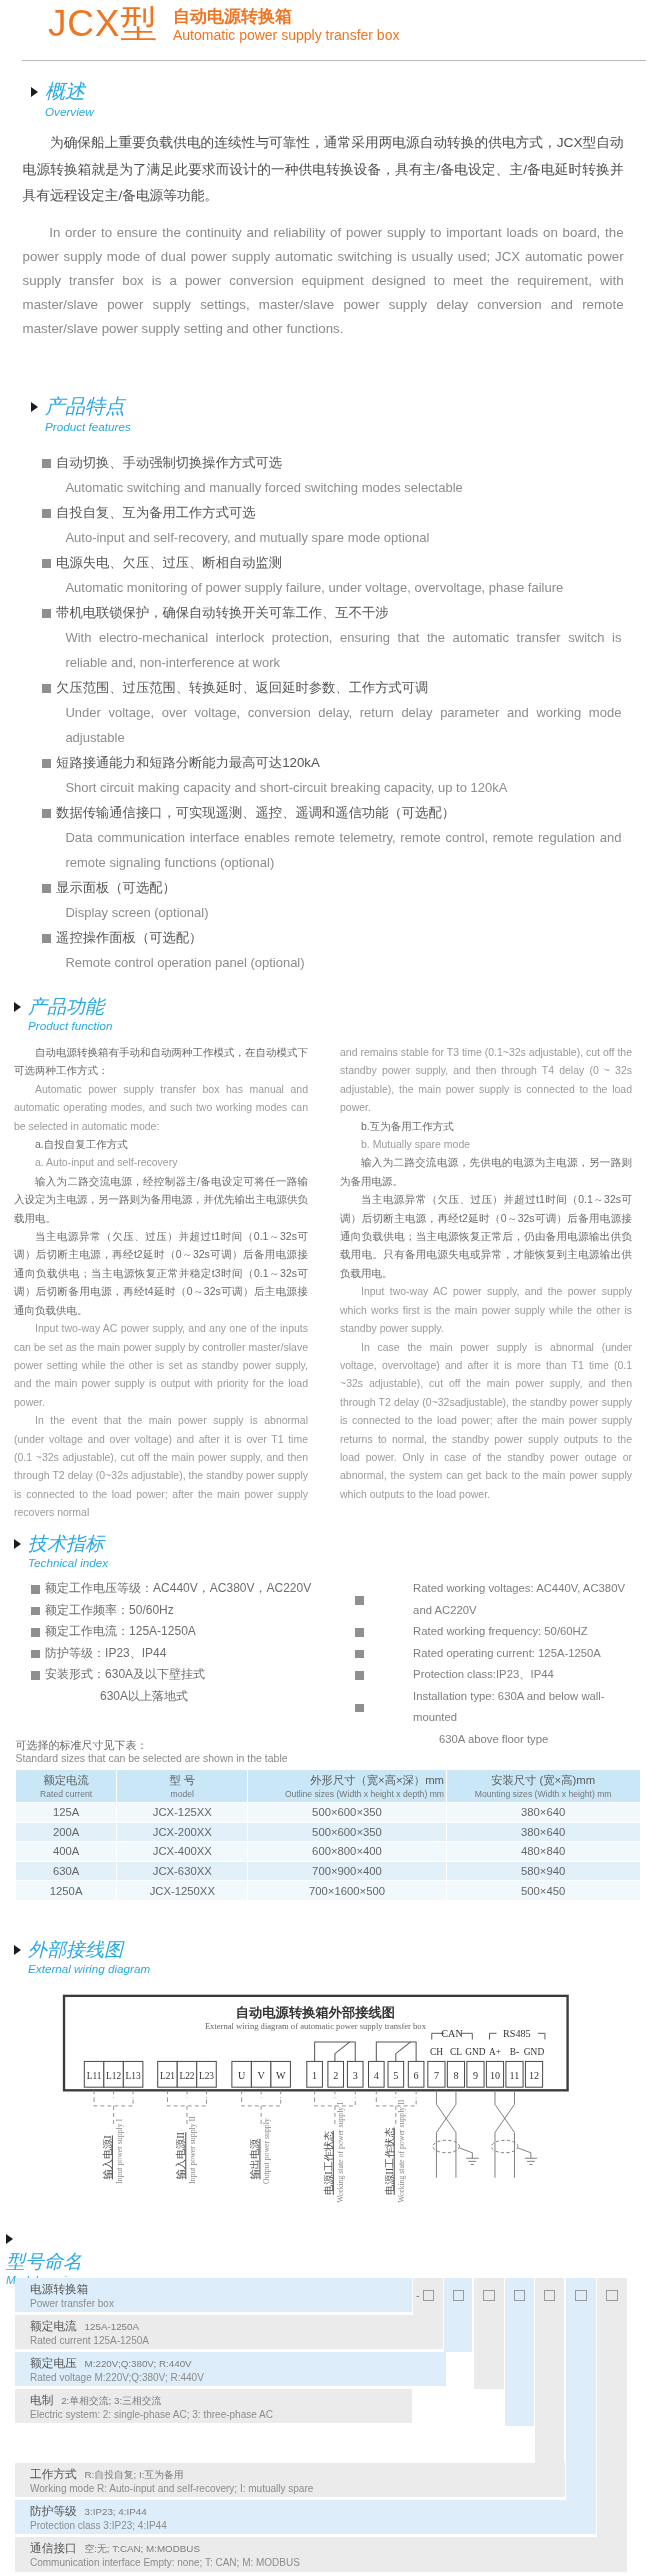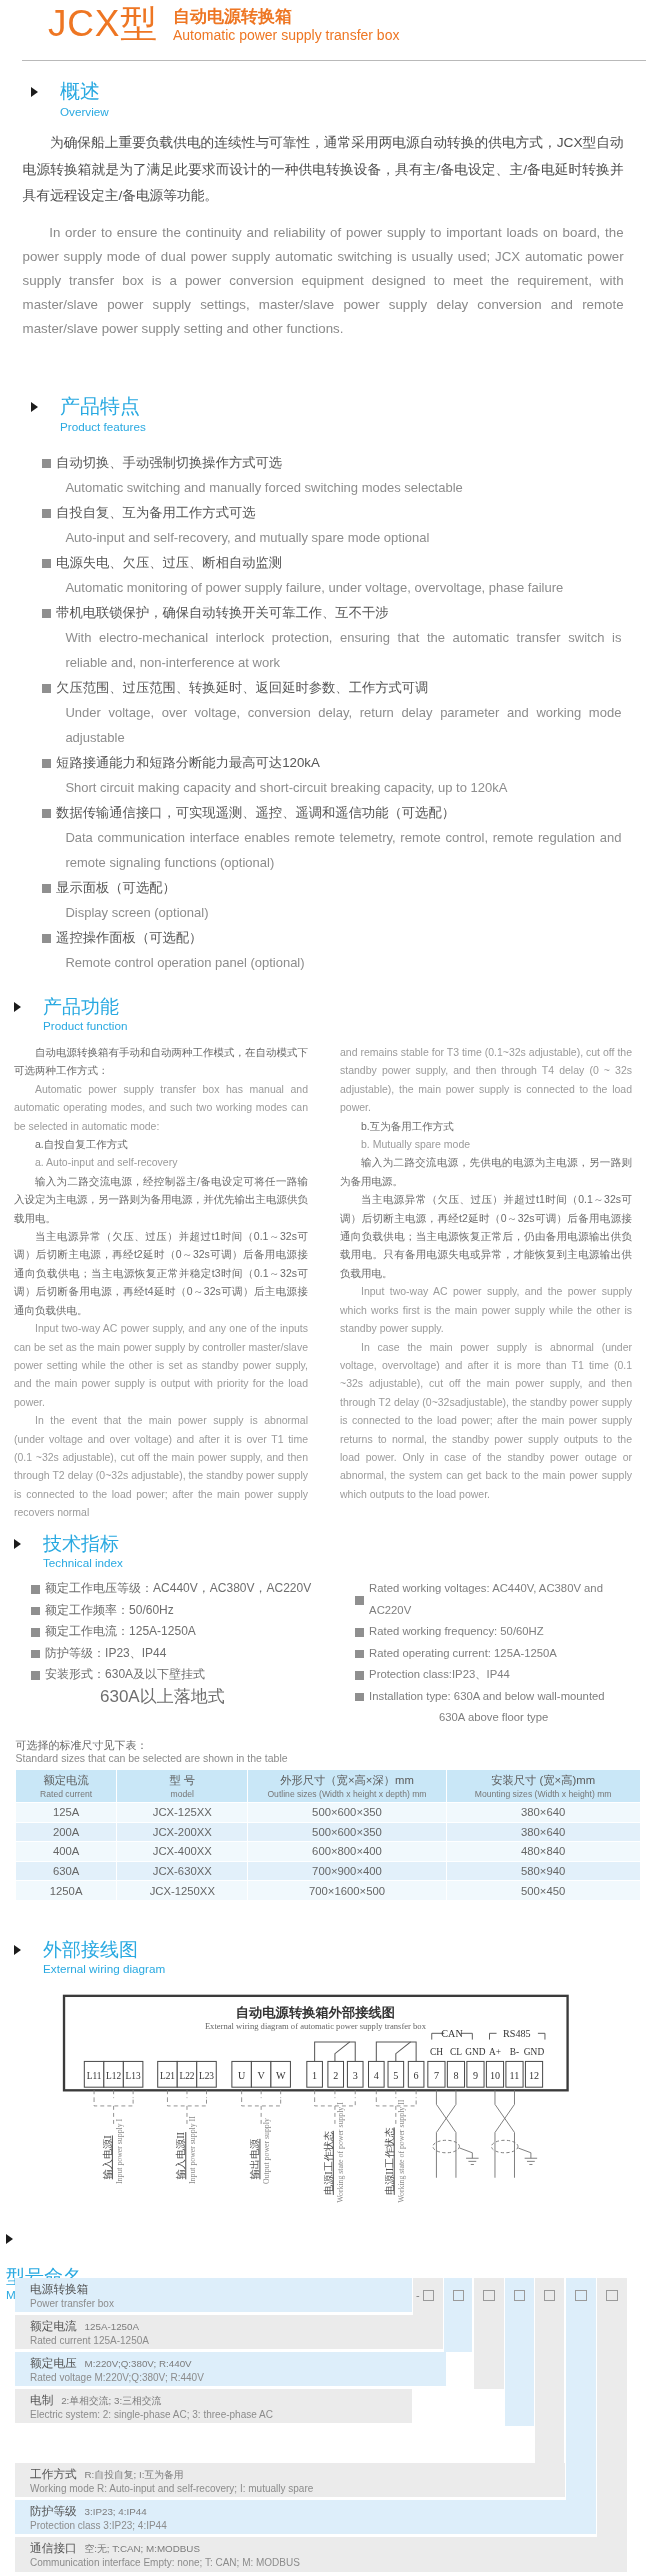--- a/index.html
+++ b/index.html
@@ -7,21 +7,21 @@
        font-family:"Liberation Sans","DejaVu Sans",sans-serif;overflow:hidden;}
 
   
   .brand{position:absolute;top:3.1px;left:48px;color:#ee7623;font-size:37px;line-height:41px;font-weight:400;letter-spacing:0.8px;}
   .title-block{position:absolute;top:7px;left:173px;color:#ee7623;}
   .title-zh{font-size:17px;font-weight:bold;line-height:19px;}
   .title-en{font-size:14px;line-height:17px;margin-top:0.8px;}
   .divider{position:absolute;top:60px;left:22px;width:624px;height:0.8px;background:#b9b9b9;}
 
   
-  .sec-head{position:absolute;display:flex;gap:22px;}
+  .sec-head{position:absolute;display:flex;gap:7px;font-style:italic;}
   .tri{width:0;height:0;border-left:7.8px solid #1c1c1c;border-top:5.5px solid transparent;border-bottom:5.5px solid transparent;margin-top:7px;flex:none;}
   .sec-zh{color:#29a9e1;font-size:20px;line-height:23.4px;}
   .sec-en{color:#29a9e1;font-size:11.7px;line-height:15px;margin-top:0.8px;}
   .sec-head.small .sec-zh{font-size:19px;line-height:21px;}
   .sec-head.small .tri{margin-top:5.5px;}
 
   
   .ov-zh{position:absolute;top:130px;left:22.6px;width:601px;font-size:13.7px;line-height:26.5px;color:#4f4f4f;text-indent:2em;text-align:justify;}
   .ov-en{position:absolute;top:221px;left:22.6px;width:601px;font-size:13.3px;line-height:24px;color:#8a8a8a;text-indent:2em;text-align:justify;}
 
@@ -38,35 +38,35 @@
   .func-col p.en{color:#9b9b9b;}
   .func-col p.cont{text-indent:0;}
   #func-left{left:14px;width:294px;}
   #func-right{left:340px;width:292px;}
 
   
   .tech-col{position:absolute;top:1578px;}
   #tech-left{left:31px;width:304px;}
   #tech-right{left:355px;width:281px;}
   .tech-item{display:flex;align-items:baseline;font-size:12px;line-height:21.5px;color:#6e6e6e;}
-  #tech-right .tech-item{font-size:11.3px;color:#7e7e7e;}
-  .tech-extra{font-size:17px;line-height:21.5px;color:#6e6e6e;margin-left:69px;}
+  #tech-right .tech-item{font-size:11.3px;color:#7e7e7e;gap:44px;}
+  .tech-extra{font-size:12px;line-height:21.5px;color:#6e6e6e;margin-left:69px;}
   #tech-right .tech-extra{font-size:11.3px;color:#7e7e7e;margin-left:84px;}
 
   
   .sizes-intro-zh{position:absolute;top:1738px;left:15.6px;font-size:11px;color:#666;}
   .sizes-intro-en{position:absolute;top:1752px;left:15.6px;font-size:10.5px;color:#8a8a8a;}
   table.sizes{position:absolute;top:1769px;left:15px;border-collapse:separate;border-spacing:1.6px;}
   table.sizes th{background:#c9e7f7;font-weight:normal;padding:3.1px 1.6px;}
   table.sizes th .h-zh{font-size:11.3px;color:#5b5b5b;}
   table.sizes th .h-en{font-size:8.6px;color:#777;margin-top:0.8px;}
   table.sizes td{font-size:11.3px;color:#666;text-align:center;height:17px;padding:0.8px 1.6px;}
   table.sizes tr.odd td{background:#f1f9fd;}
   table.sizes tr.even td{background:#e2f0fa;}
-  .cw1{width:97px;} .cw2{width:127px;} .cw3{width:194px;} .cw4{width:190px;}
+  .cw1{width:97px;} .cw2{width:127px;} .cw3{width:194px;text-align:right;} .cw4{width:190px;}
 
   
   #wiring-svg{position:absolute;top:1973px;left:0;}
   #wiring-svg text{font-family:"Liberation Serif","DejaVu Serif",serif;}
 
   
   #naming{position:absolute;top:2278px;left:0;width:648px;height:295px;}
   .nrow{position:absolute;left:15px;height:34px;}
   .nrow.blue{background:#ddeefa;}
   .nrow.gray{background:#ebebeb;}

